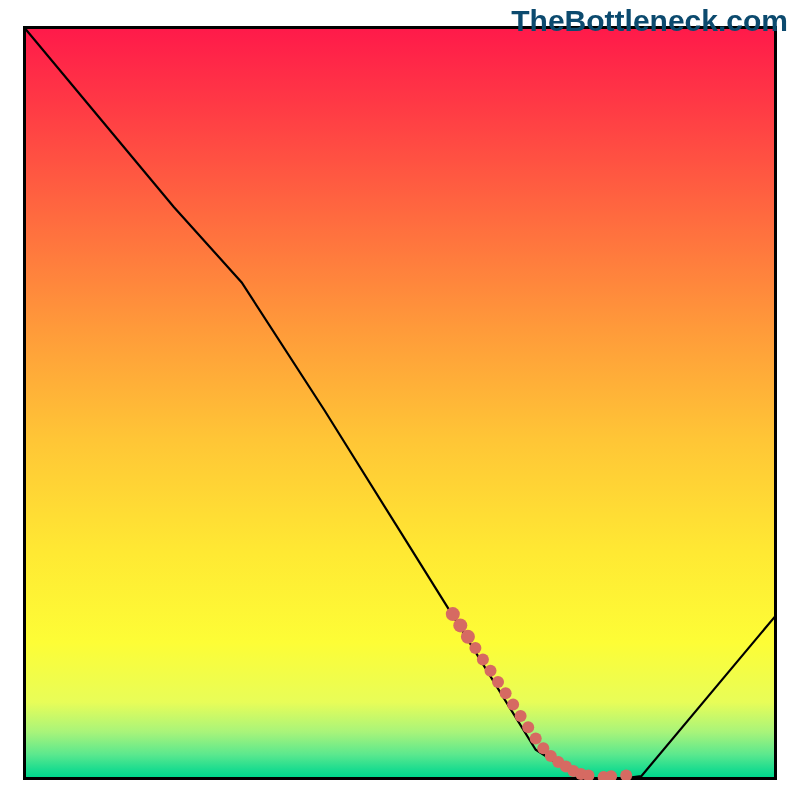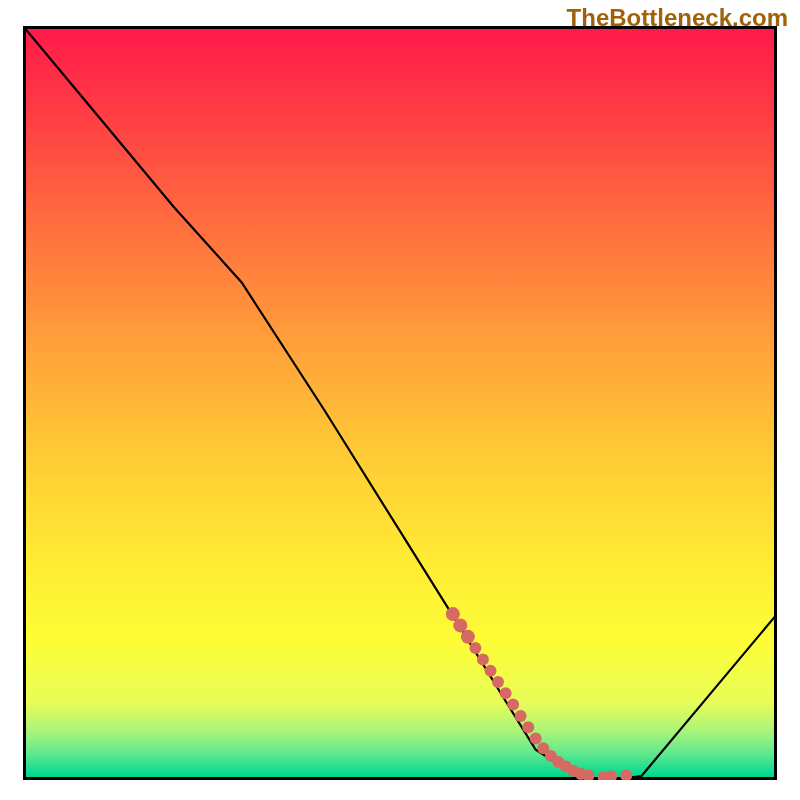--- a/index.html
+++ b/index.html
@@ -8,23 +8,23 @@
     width: 800px;
     height: 800px;
     background: #ffffff;
     font-family: Arial, Helvetica, sans-serif;
     position: relative;
   }
   .watermark {
     position: absolute;
     top: 4px;
     right: 12px;
-    font-size: 24px;
+    font-size: 30px;
     font-weight: bold;
-    color: #a16207;
+    color: #0c4a6e;
     z-index: 10;
   }
   .plot-container {
     position: absolute;
     left: 23px;
     top: 26px;
     width: 754px;
     height: 754px;
   }
   .plot-bg {

